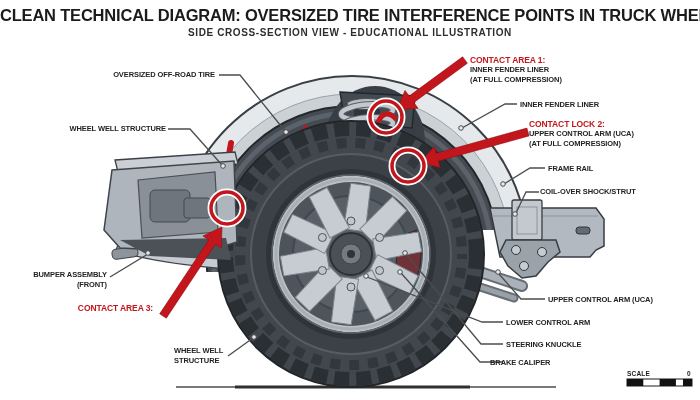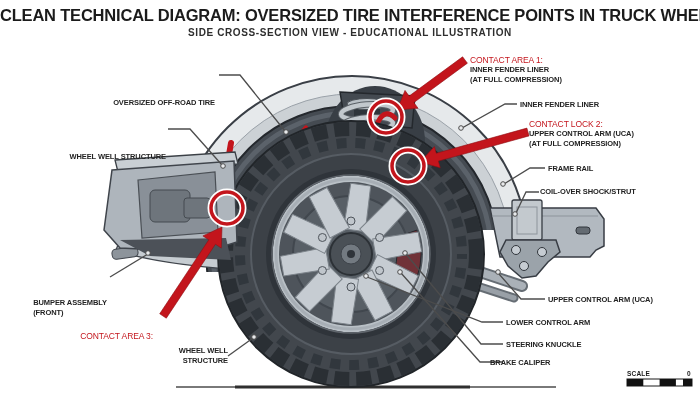--- a/index.html
+++ b/index.html
@@ -5,23 +5,23 @@
   html,body{margin:0;padding:0;background:#fff;}
   .stage{position:relative;width:700px;height:400px;background:#ffffff;overflow:hidden;
          font-family:"Liberation Sans",sans-serif;}
   .title{position:absolute;left:0;top:6px;width:700px;text-align:center;
          font-size:16.5px;font-weight:bold;letter-spacing:-0.2px;color:#1b1b1b;white-space:nowrap;}
   .subtitle{position:absolute;left:0;top:27px;width:700px;text-align:center;
          font-size:10px;font-weight:600;letter-spacing:0.6px;color:#2e2e2e;}
   svg{position:absolute;left:0;top:0;}
   .lbl{position:absolute;font-size:7.5px;font-weight:bold;color:#232323;
        line-height:10px;white-space:nowrap;letter-spacing:-0.1px;}
-  .lbl.right{text-align:left;margin-top:28px;}
-  .lbl.center{text-align:right;}
-  .ctitle{font-size:8.5px;font-weight:normal;color:#c3151c;letter-spacing:-0.1px;}
+  .lbl.right{text-align:right;}
+  .lbl.center{text-align:left;}
+  .ctitle{font-size:8.5px;font-weight:bold;color:#c3151c;letter-spacing:-0.1px;}
   .scale-txt{position:absolute;font-size:6.5px;font-weight:bold;color:#1a1a1a;letter-spacing:0.2px;}
 </style>
 </head>
 <body>
 
 <div class="stage">
 
   <div class="title">CLEAN TECHNICAL DIAGRAM: OVERSIZED TIRE INTERFERENCE POINTS IN TRUCK WHEEL WELL</div>
   <div class="subtitle">SIDE CROSS-SECTION VIEW - EDUCATIONAL ILLUSTRATION</div>
 

